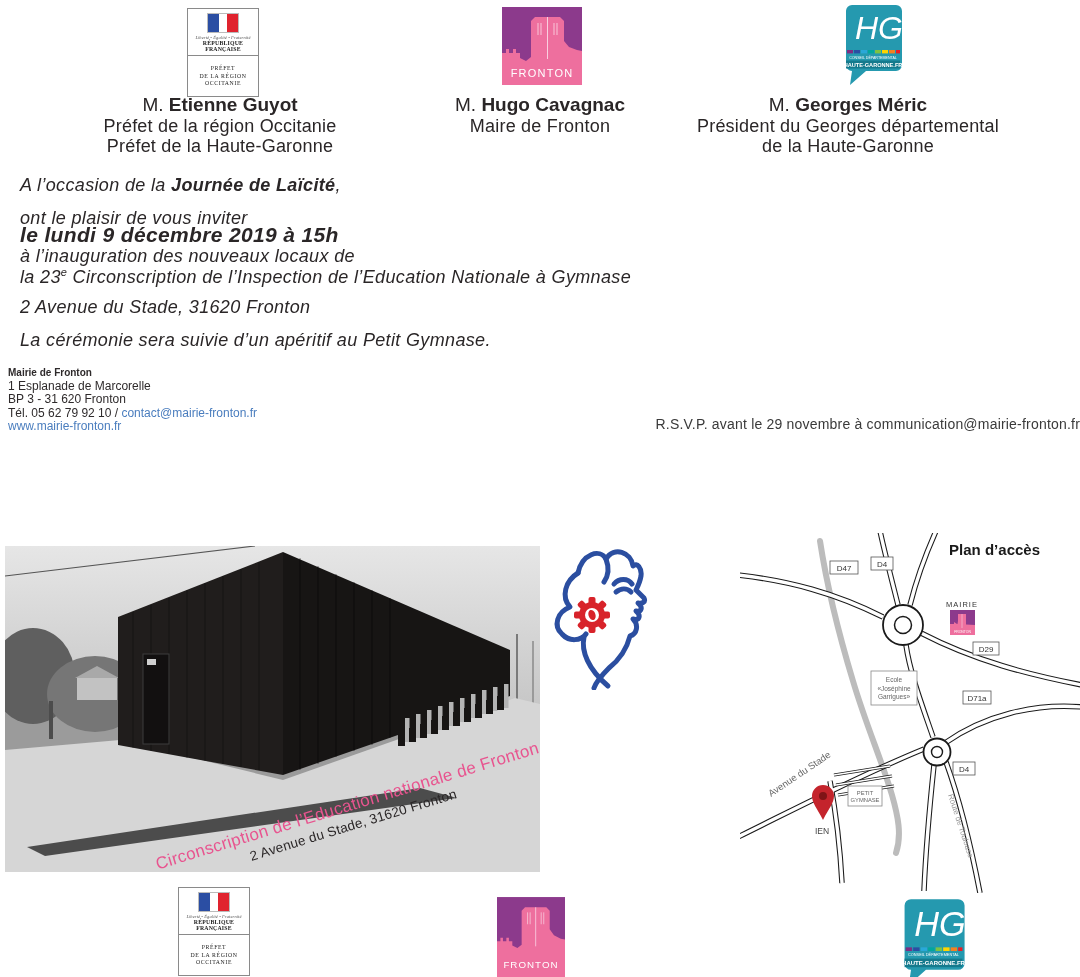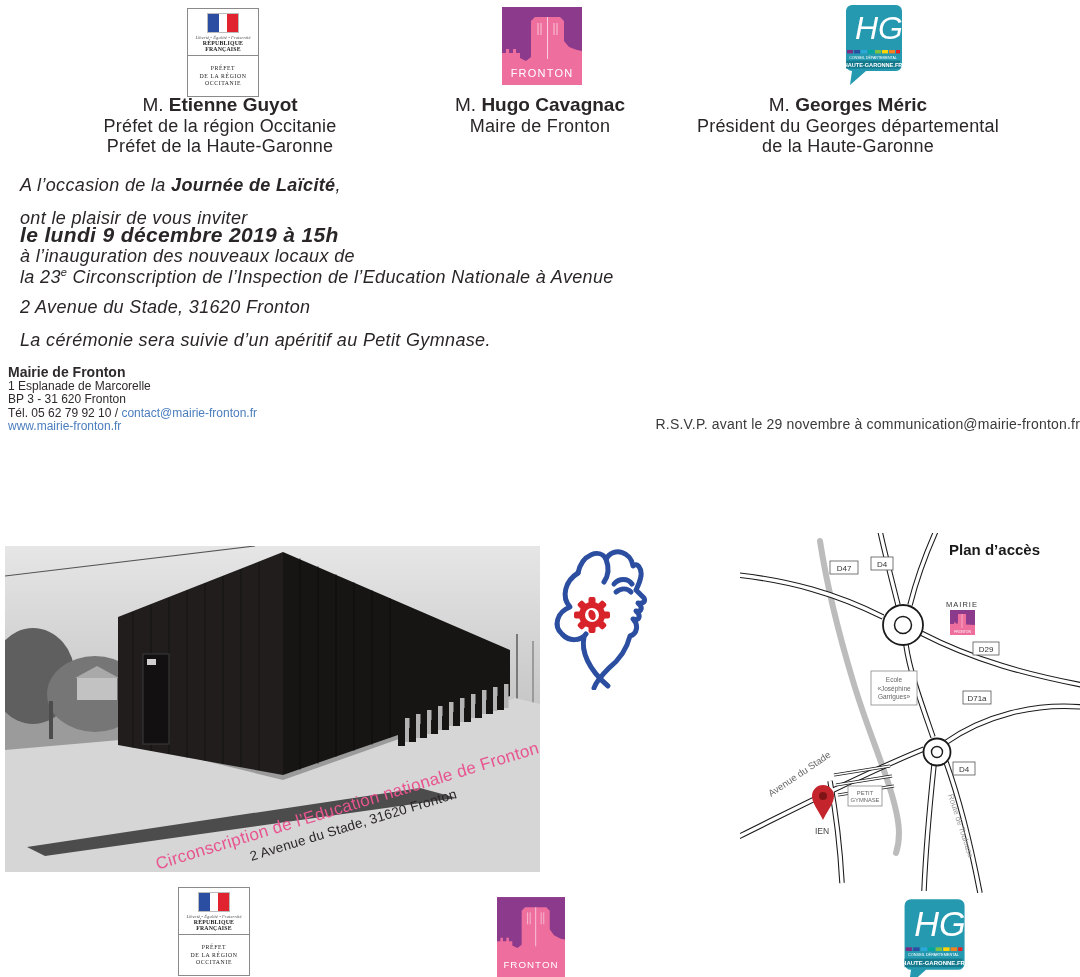--- a/index.html
+++ b/index.html
@@ -11,21 +11,21 @@
   .off-name{font-size:19px;white-space:nowrap;}
   .off-role{font-size:18px;line-height:20px;letter-spacing:.2px;white-space:nowrap;}
   .bold{font-weight:bold;}
   
   .inv-line{position:absolute;left:20px;width:1060px;text-align:left;
             font-size:18px;letter-spacing:.35px;color:#2a2627;white-space:nowrap;font-style:italic;}
   .inv-bold{font-weight:bold;}
   sup{font-size:11px;}
   
   .contact{position:absolute;left:8px;top:366px;font-size:12px;line-height:13.6px;color:#2e2a2b;}
-  .contact .t{font-size:14px;font-weight:bold;}
+  .contact .t{font-size:10px;font-weight:bold;}
   .lnk{color:#4a7dbe;text-decoration:none;}
   .rsvp{position:absolute;right:0px;top:416px;font-size:14px;letter-spacing:.2px;color:#3a3a3a;white-space:nowrap;}
   
   .prefet{position:absolute;width:70px;background:#fff;border:1px solid #8a8a8a;
           font-family:"Liberation Serif",serif;text-align:center;color:#222;}
   .pl-top{border-bottom:1px solid #8a8a8a;padding:4px 2px 3px;}
   .flag{width:30px;height:18px;margin:0 auto 2px;display:flex;border:0.5px solid #bbb;}
   .flag span{display:block;height:100%;}
   .f-b{width:11px;background:#2b4ea3;}
   .f-w{width:8px;background:#fff;}
@@ -106,21 +106,21 @@
 <div class="official" style="left:668px;top:94px;width:360px;">
   <div class="off-name"><span>M. </span><span class="bold">Georges Méric</span></div>
   <div class="off-role">Président du Georges départemental</div>
   <div class="off-role">de la Haute-Garonne</div>
 </div>
 
 <div class="inv-line" style="top:175px;"><span>A l’occasion de la </span><span class="inv-bold">Journée de Laïcité</span><span>,</span></div>
 <div class="inv-line" style="top:196px;margin-top:12px;">ont le plaisir de vous inviter</div>
 <div class="inv-line inv-bold" style="top:223px;font-size:21px;">le lundi 9 décembre 2019 à 15h</div>
 <div class="inv-line" style="top:246px;">à l’inauguration des nouveaux locaux de</div>
-<div class="inv-line" style="top:266px;"><span>la 23</span><sup>e</sup><span> Circonscription de l’Inspection de l’Education Nationale à Avenue</span></div>
+<div class="inv-line" style="top:266px;"><span>la 23</span><sup>e</sup><span> Circonscription de l’Inspection de l’Education Nationale à Gymnase</span></div>
 <div class="inv-line" style="top:297px;">2 Avenue du Stade, 31620 Fronton</div>
 <div class="inv-line" style="top:330px;">La cérémonie sera suivie d’un apéritif au Petit Gymnase.</div>
 
 <div class="contact">
   <div class="t">Mairie de Fronton</div>
   <div>1 Esplanade de Marcorelle</div>
   <div>BP 3 - 31 620 Fronton</div>
   <div><span>Tél. 05 62 79 92 10 / </span><a class="lnk" href="#">contact@mairie-fronton.fr</a></div>
   <div><a class="lnk" href="#">www.mairie-fronton.fr</a></div>
 </div>

